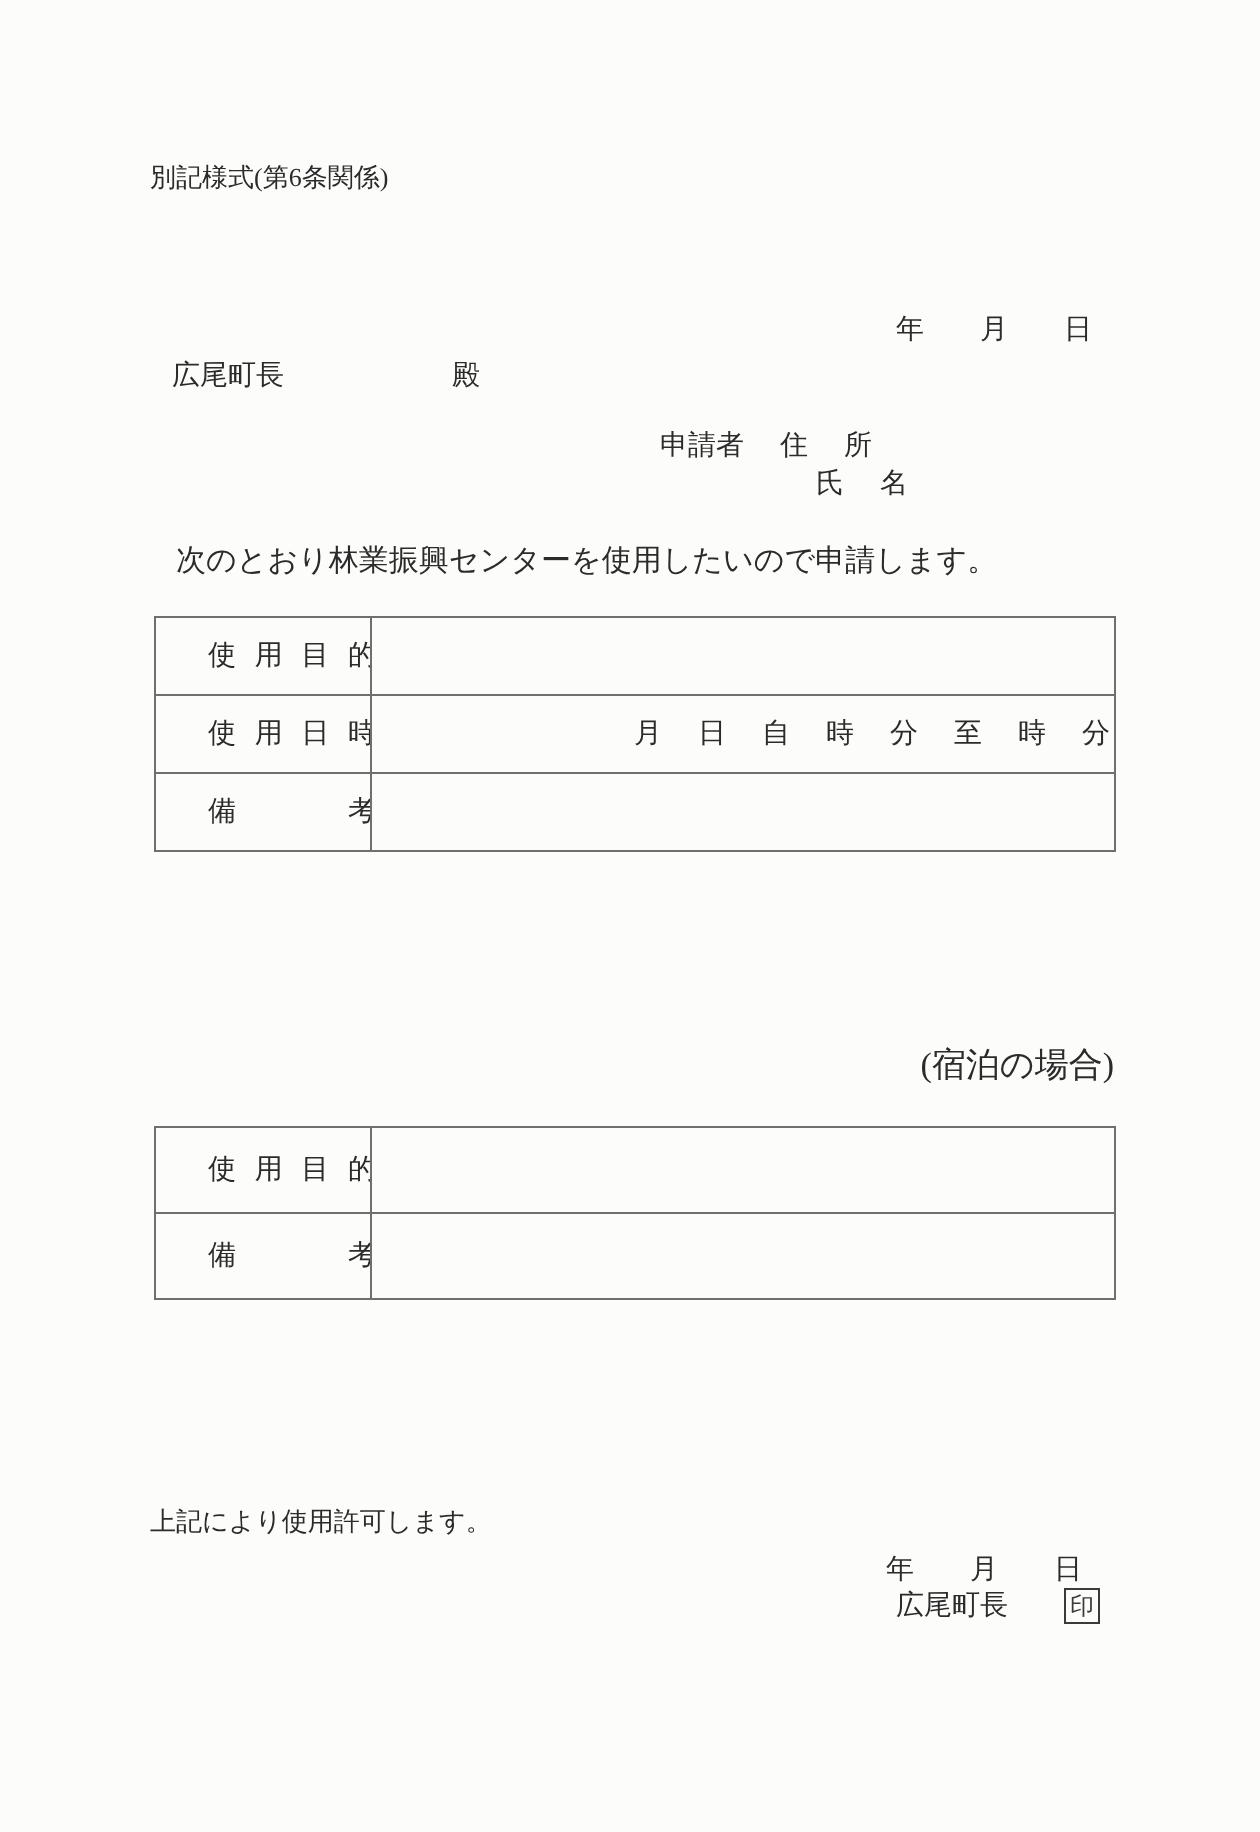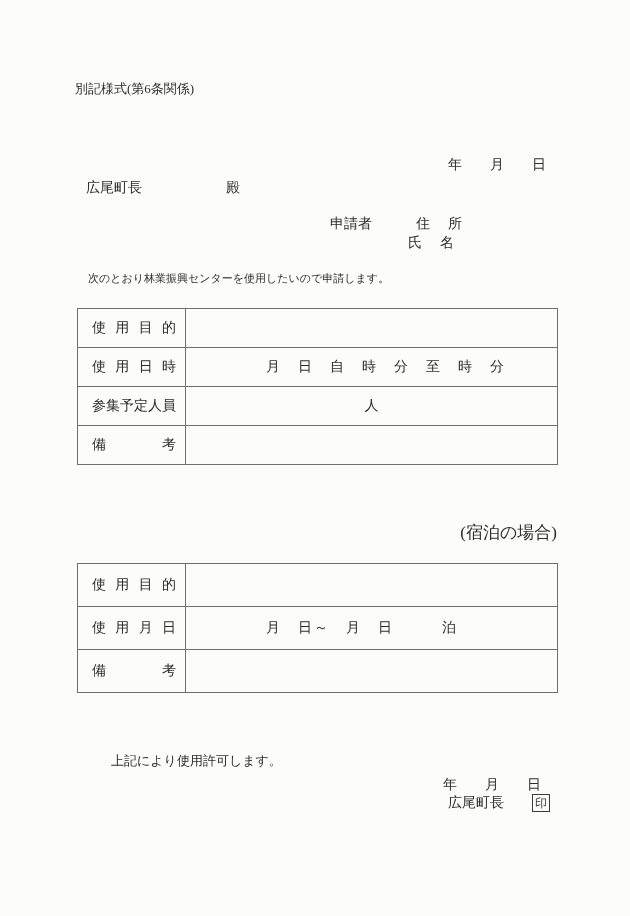--- a/index.html
+++ b/index.html
@@ -19,24 +19,24 @@
 
   .abs { position: absolute; }
 
   .form-note   { left: 75px;  top: 80px;  font-size: 13px; }
   .title       { left: 0; right: 0; top: 121px; text-align: center;
                  font-size: 14px; font-weight: normal; letter-spacing: 1px; }
   .date-top    { left: 448px; top: 156px; font-size: 14px; }
   .addressee   { left: 86px;  top: 179px; font-size: 14px;
                  display: flex; gap: 84px; }
   .applicant   { left: 330px; top: 214px; font-size: 14px; line-height: 19px; }
-  .applicant .l1 { display: flex; gap: 44px; }
+  .applicant .l1 { display: flex; gap: 18px; }
   .applicant .l2 { margin-left: 78px; }
   .ls2         { letter-spacing: 2px; }
-  .statement   { left: 88px;  top: 271px; font-size: 11px; }
+  .statement   { left: 88px;  top: 271px; font-size: 15px; }
 
   table.form-table {
     position: absolute;
     left: 77px;
     width: 481px;
     border-collapse: collapse;
     table-layout: fixed;
     font-size: 14px;
     color: #2b2b2b;
   }
@@ -50,31 +50,32 @@
   .t1 td { height: 39px; }
   .t2 td { height: 43px; }
   .form-table col.c1 { width: 108px; }
   .form-table td.lbl { padding-left: 14px; }
   .form-table td.lbl .jl {
     display: inline-block;
     width: 84px;
     white-space: nowrap;
     text-align: justify;
     text-align-last: justify;
+    margin-left: 12px;
   }
-  td.v-spaced { padding-left: 80px; letter-spacing: 2px; }
+  td.v-spaced { padding-left: 80px; letter-spacing: 2px; text-align: right; }
   td.v-center { text-align: center; }
   td.v-resp   { position: relative; }
   .resp-addr  { position: absolute; left: 9px; top: 50%; transform: translateY(-50%); letter-spacing: 2px; }
   .resp-phone { position: absolute; right: 7px; top: 3px; }
   .resp-name  { position: absolute; left: 238px; top: 21px; letter-spacing: 2px; }
 
   .lodging-note { right: 73px; top: 521px; font-size: 17px; }
 
-  .approval     { left: 75px;  top: 752px; font-size: 13px; margin-left: 36px; }
+  .approval     { left: 75px;  top: 752px; font-size: 13px; }
   .date-bottom  { left: 443px; top: 776px; font-size: 14px; }
   .approver-row { left: 448px; top: 794px; font-size: 14px;
                   display: flex; align-items: center; gap: 28px; }
   .seal {
     display: inline-block;
     width: 18px; height: 18px;
     line-height: 17px;
     text-align: center;
     font-size: 12px;
     border: 1px solid #3a3a3a;
@@ -116,45 +117,37 @@
     <tbody>
       <tr>
         <td class="lbl"><span class="jl">使用目的</span></td>
         <td></td>
       </tr>
       <tr>
         <td class="lbl"><span class="jl">使用日時</span></td>
         <td class="v-spaced">月　日　自　時　分　至　時　分</td>
       </tr>
       <tr>
-        <td class="lbl"><span class="jl">参集予定人員</span></td>
-        <td class="v-center">人</td>
-      </tr>
-      <tr>
         <td class="lbl"><span class="jl">備考</span></td>
         <td></td>
       </tr>
     </tbody>
   </table>
 
   <div class="abs lodging-note">(宿泊の場合)</div>
 
   <table class="form-table t2">
     <colgroup>
         <col class="c1">
         <col>
       </colgroup>
     <tbody>
       <tr>
         <td class="lbl"><span class="jl">使用目的</span></td>
         <td></td>
-      </tr>
-      <tr>
-        <td class="lbl"><span class="jl">使用月日</span></td>
-        <td class="v-spaced">月　日～　月　日　　　泊</td>
       </tr>
       <tr>
         <td class="lbl"><span class="jl">備考</span></td>
         <td></td>
       </tr>
     </tbody>
   </table>
 
   <p class="abs approval">上記により使用許可します。</p>
 

